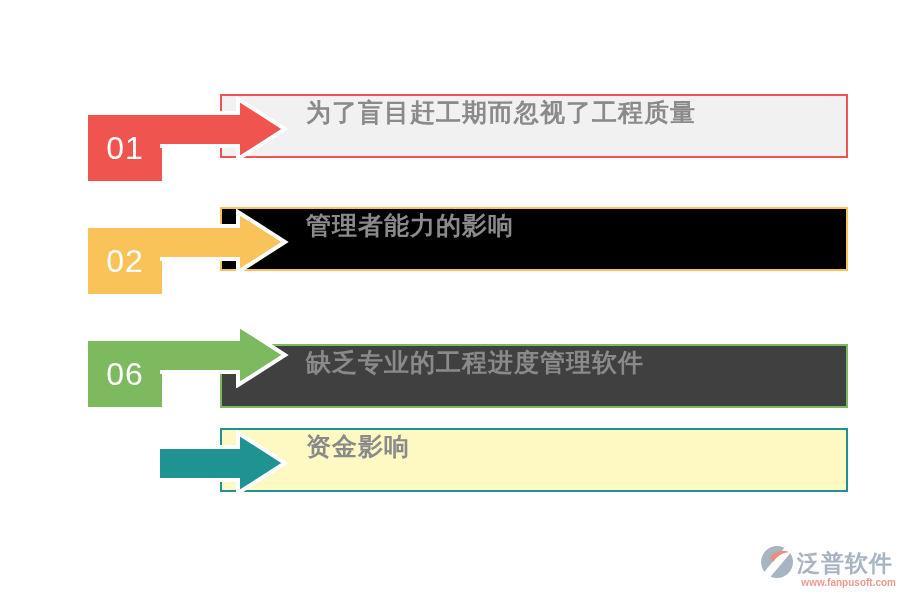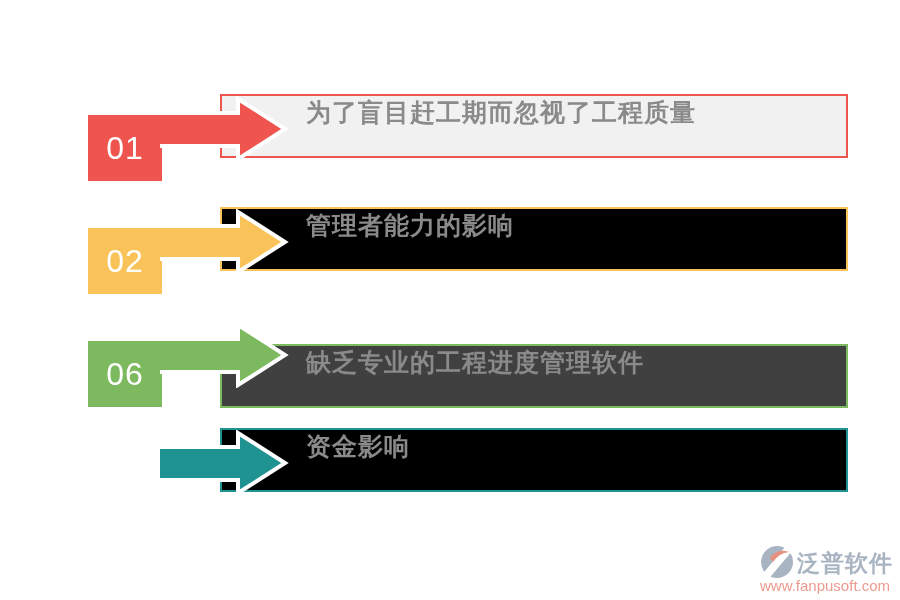--- a/index.html
+++ b/index.html
@@ -34,21 +34,21 @@
     position:absolute;left:160px;top:2px;width:130px;height:66px;z-index:3;
   }
   .arrow polygon{
     fill:var(--row-color);stroke:#ffffff;stroke-width:4;stroke-linejoin:miter;
   }
 
   .logo{position:absolute;left:760px;top:545px;width:136px;}
   .logo-top{display:flex;align-items:flex-end;gap:3px;}
   .logo-icon{width:34px;height:34px;flex:0 0 auto;}
   .logo-name{font-size:23px;font-weight:600;letter-spacing:1px;white-space:nowrap;}
-  .logo-url{font-size:15px;font-weight:normal;text-align:left;margin-top:-2px;letter-spacing:0px;white-space:nowrap;}
+  .logo-url{font-size:10px;font-weight:bold;text-align:right;margin-top:-2px;letter-spacing:0px;white-space:nowrap;}
 </style>
 </head>
 <body style="background: rgb(255, 255, 255);">
 
 <div class="stage">
 
   <div class="row row-0" style="--row-color: #ef544e;">
     <div class="banner" style="background: rgb(241, 241, 241);">
       <span class="label" style="color: rgb(138, 138, 138);">为了盲目赶工期而忽视了工程质量</span>
     </div>
@@ -78,21 +78,21 @@
     </div>
     <div class="numbox">
       <span>06</span>
     </div>
     <svg class="arrow" viewBox="0 0 130 66" preserveAspectRatio="none">
       <polygon points="-5,17 78,17 78,3 125,33 78,63 78,50 -5,50"></polygon>
     </svg>
   </div>
 
   <div class="row row-3" style="--row-color: #1f9292;">
-    <div class="banner" style="background: #000000;">
+    <div class="banner" style="background: #fef9c3;">
       <span class="label" style="color: rgb(138, 138, 138);">资金影响</span>
     </div>
     <svg class="arrow" viewBox="0 0 130 66" preserveAspectRatio="none">
       <polygon points="-5,17 78,17 78,3 125,33 78,63 78,50 -5,50"></polygon>
     </svg>
   </div>
 
   <div class="logo">
     <div class="logo-top">
       <svg class="logo-icon" viewBox="0 0 34 34">

